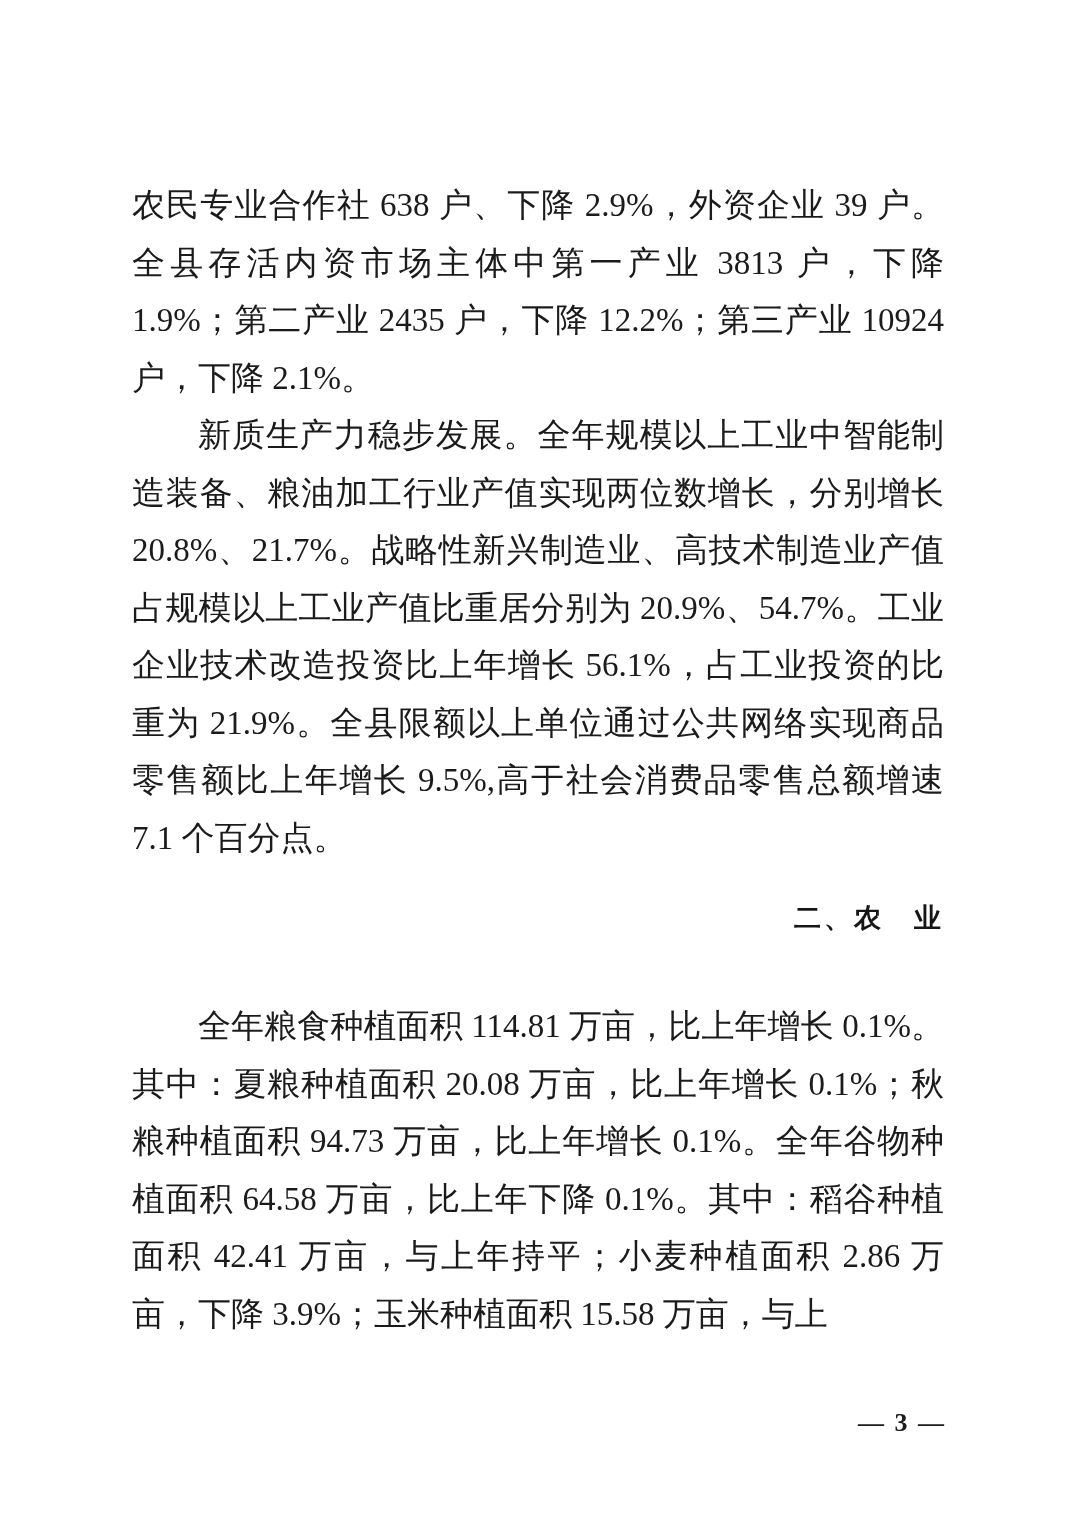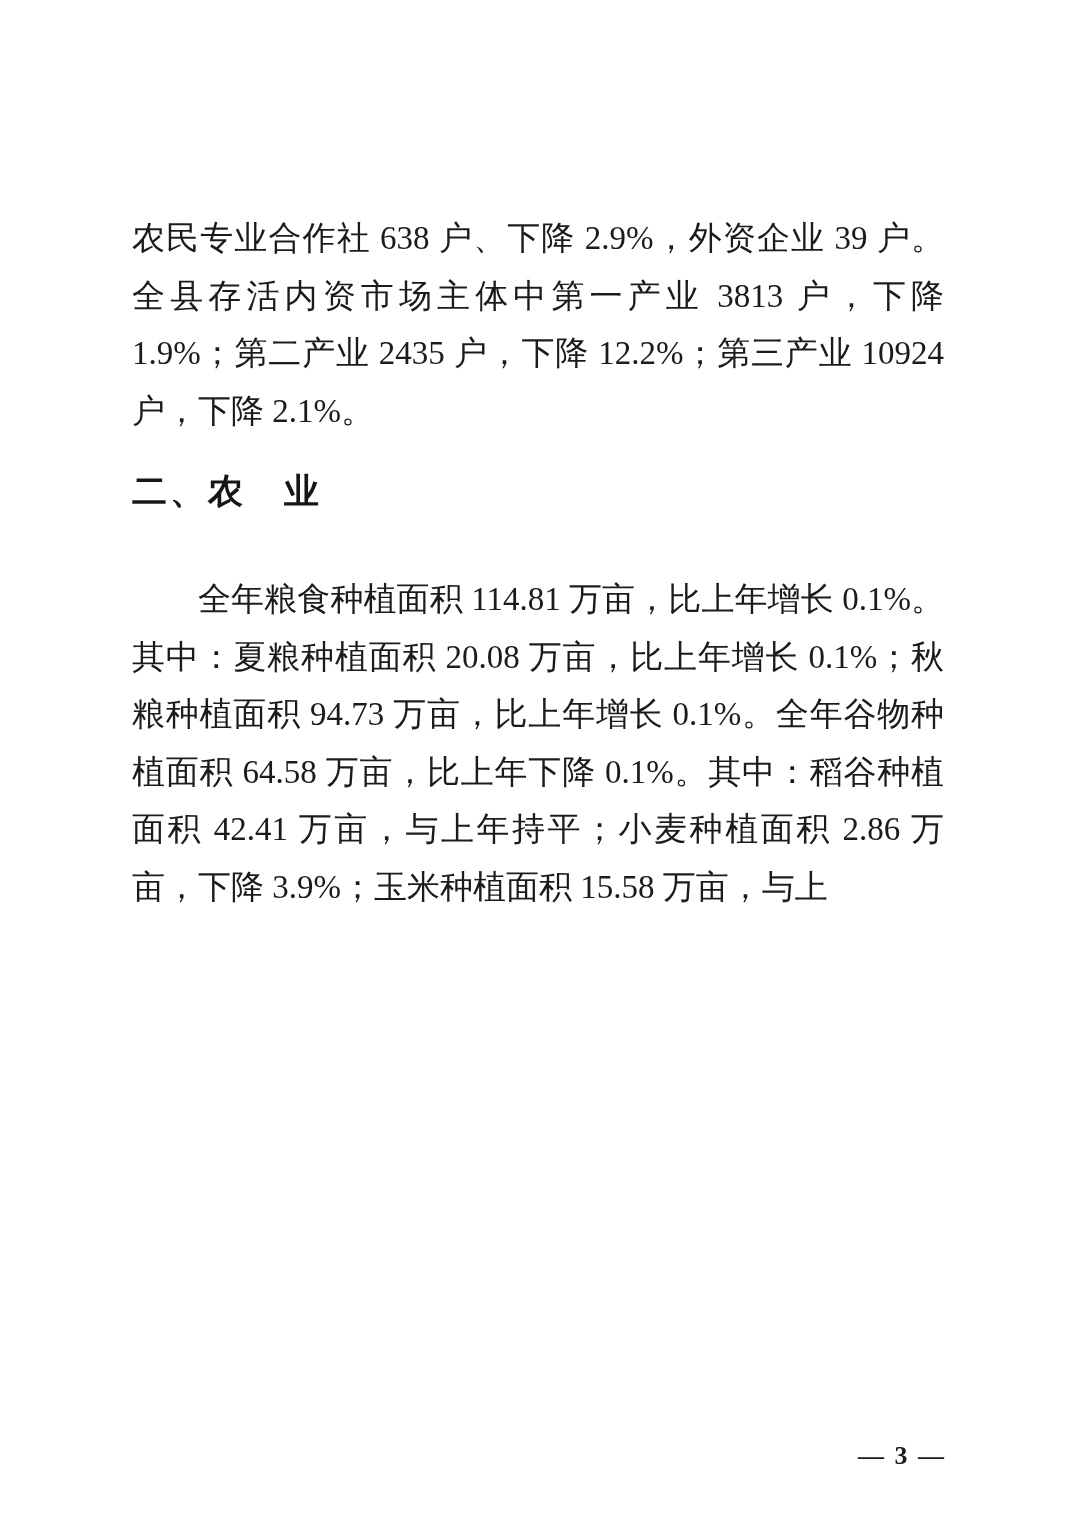--- a/index.html
+++ b/index.html
@@ -12,44 +12,43 @@
     height: 1520px;
     position: relative;
     overflow: hidden;
     font-family: "Liberation Serif", "DejaVu Serif", serif;
     color: #1b1b1b;
   }
   .page {
     position: absolute;
     inset: 0;
     background: #ffffff;
-    margin-top: 33px;
   }
   .content {
     position: absolute;
     left: 132px;
     top: 177px;
     width: 812px;
     font-size: 33px;
     line-height: 57.5px;
     text-align: justify;
   }
   .content p {
     margin: 0;
     padding: 0;
   }
   .content p.indent {
     text-indent: 66px;
   }
   h2.section-heading {
     margin: 28px 0 57px 0;
-    text-align: left;
+    text-align: right;
     font-family: "Liberation Sans", "DejaVu Sans", sans-serif;
     font-weight: 700;
-    font-size: 35px;
+    font-size: 27px;
     line-height: 46px;
     letter-spacing: 3px;
     color: #161616;
   }
   .page-footer {
     position: absolute;
     top: 1408px;
     right: 128px;
     font-size: 26px;
     line-height: 30px;
@@ -58,18 +57,19 @@
     font-weight: 700;
     letter-spacing: 2px;
   }
 </style>
 </head>
 <body>
 
 <div class="page">
   <div class="content">
     <p>农民专业合作社 638 户、下降 2.9%，外资企业 39 户。全县存活内资市场主体中第一产业 3813 户，下降 1.9%；第二产业 2435 户，下降 12.2%；第三产业 10924 户，下降 2.1%。</p>
+    <p class="indent">新质生产力稳步发展。全年规模以上工业中智能制造装备、粮油加工行业产值实现两位数增长，分别增长 20.8%、21.7%。战略性新兴制造业、高技术制造业产值占规模以上工业产值比重居分别为 20.9%、54.7%。工业企业技术改造投资比上年增长 56.1%，占工业投资的比重为 21.9%。全县限额以上单位通过公共网络实现商品零售额比上年增长 9.5%,高于社会消费品零售总额增速 7.1 个百分点。</p>
     <h2 class="section-heading">二、农　业</h2>
     <p class="indent">全年粮食种植面积 114.81 万亩，比上年增长 0.1%。其中：夏粮种植面积 20.08 万亩，比上年增长 0.1%；秋粮种植面积 94.73 万亩，比上年增长 0.1%。全年谷物种植面积 64.58 万亩，比上年下降 0.1%。其中：稻谷种植面积 42.41 万亩，与上年持平；小麦种植面积 2.86 万亩，下降 3.9%；玉米种植面积 15.58 万亩，与上</p>
   </div>
 
   <div class="page-footer">— 3 —</div>
 </div>
 
 </body></html>

